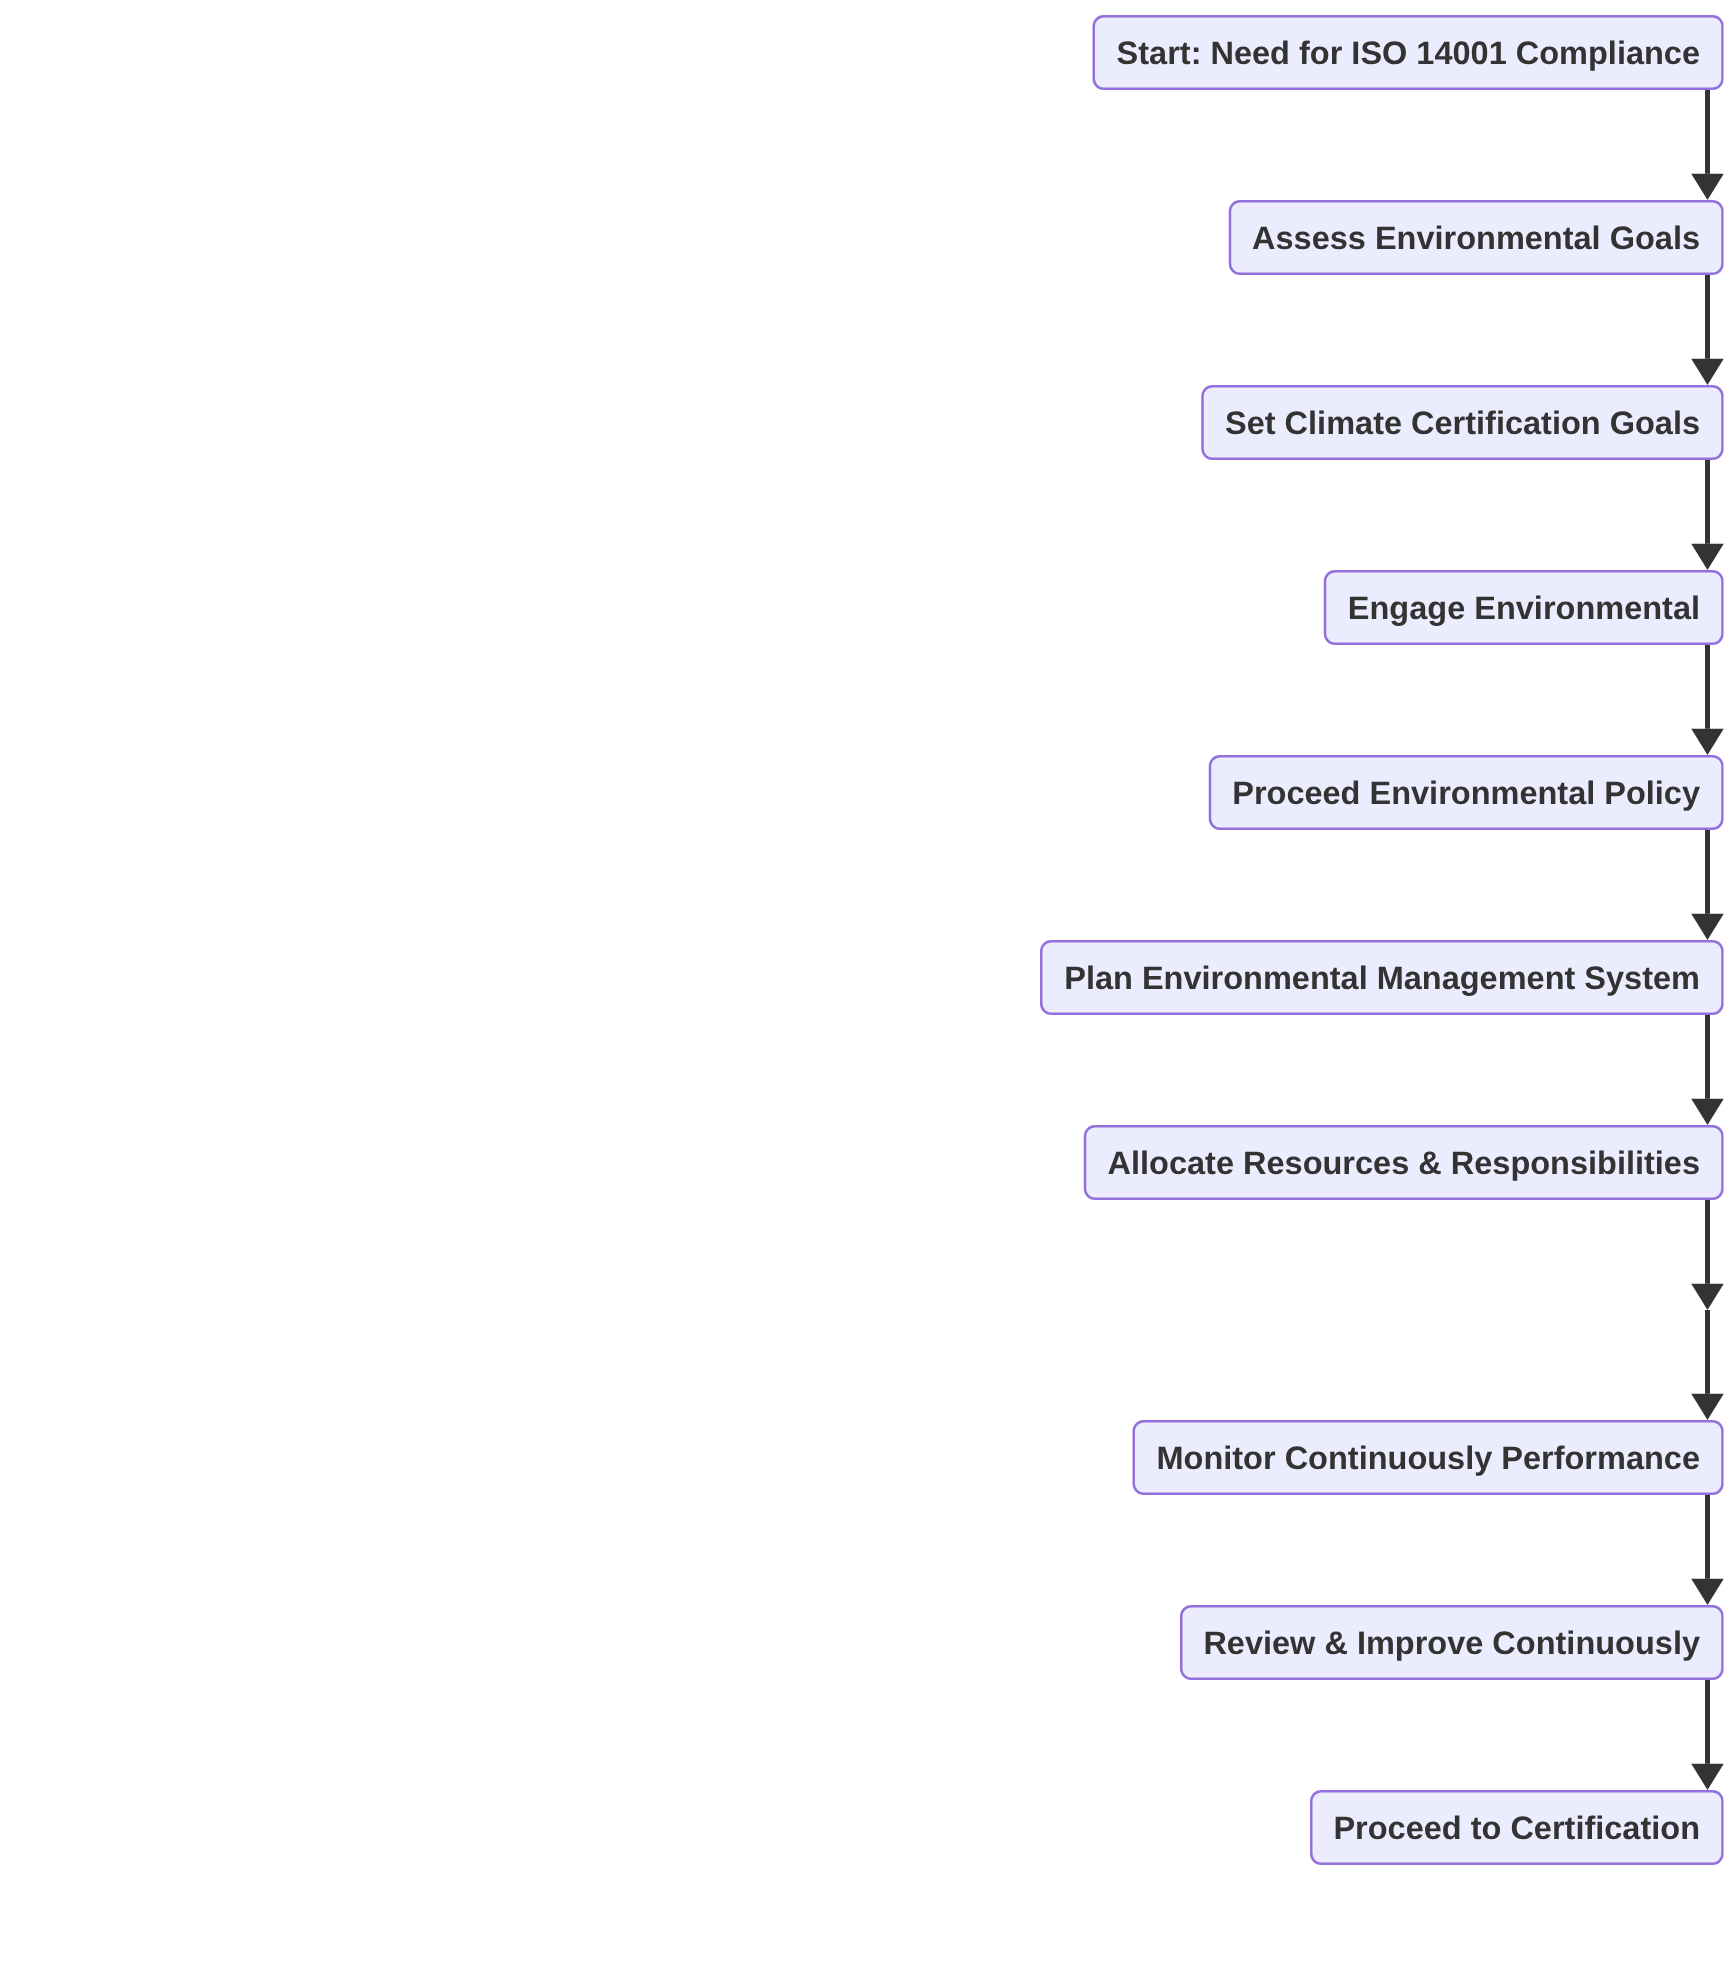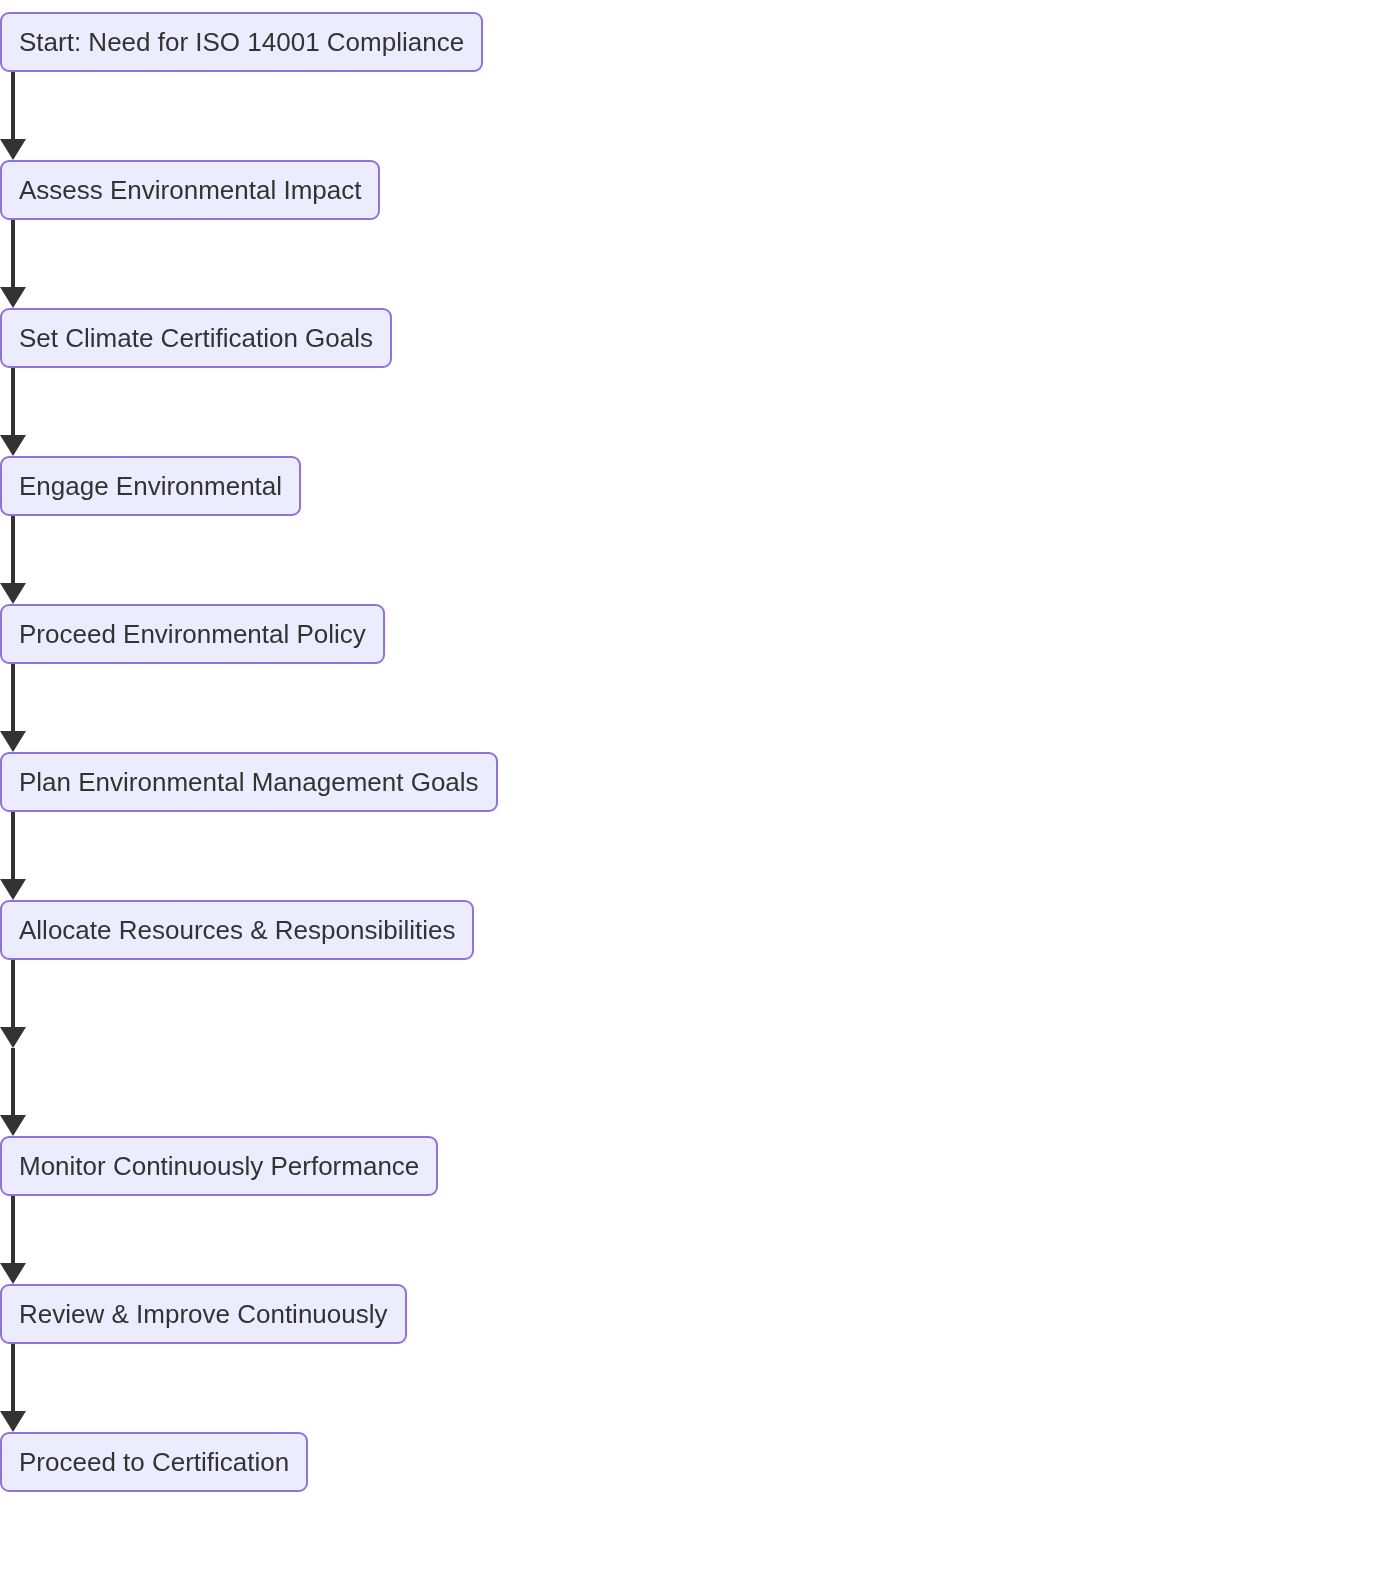--- a/index.html
+++ b/index.html
@@ -15,22 +15,23 @@
     width: 1379px;
     height: 1572px;
     background: var(--bg);
     font-family: "Liberation Sans", sans-serif;
     overflow: hidden;
   }
   .diagram {
     width: 100%;
     display: flex;
     flex-direction: column;
-    align-items: flex-start;
+    align-items: flex-end;
     padding-top: 12px;
+    font-weight: bold;
   }
   .node {
     height: 60px;
     display: inline-flex;
     align-items: center;
     justify-content: center;
     padding: 0 17px;
     background: var(--node-fill);
     border: 2px solid var(--node-border);
     border-radius: 9px;
@@ -63,21 +64,21 @@
 
 <div class="diagram">
 
   <div class="node">Start: Need for ISO 14001 Compliance</div>
 
   <div class="connector">
     <div class="arrow-line"></div>
     <div class="arrow-head"></div>
   </div>
 
-  <div class="node">Assess Environmental Impact</div>
+  <div class="node">Assess Environmental Goals</div>
 
   <div class="connector">
     <div class="arrow-line"></div>
     <div class="arrow-head"></div>
   </div>
 
   <div class="node">Set Climate Certification Goals</div>
 
   <div class="connector">
     <div class="arrow-line"></div>
@@ -91,21 +92,21 @@
     <div class="arrow-head"></div>
   </div>
 
   <div class="node">Proceed Environmental Policy</div>
 
   <div class="connector">
     <div class="arrow-line"></div>
     <div class="arrow-head"></div>
   </div>
 
-  <div class="node">Plan Environmental Management Goals</div>
+  <div class="node">Plan Environmental Management System</div>
 
   <div class="connector">
     <div class="arrow-line"></div>
     <div class="arrow-head"></div>
   </div>
 
   <div class="node">Allocate Resources &amp; Responsibilities</div>
 
   <div class="connector">
     <div class="arrow-line"></div>

